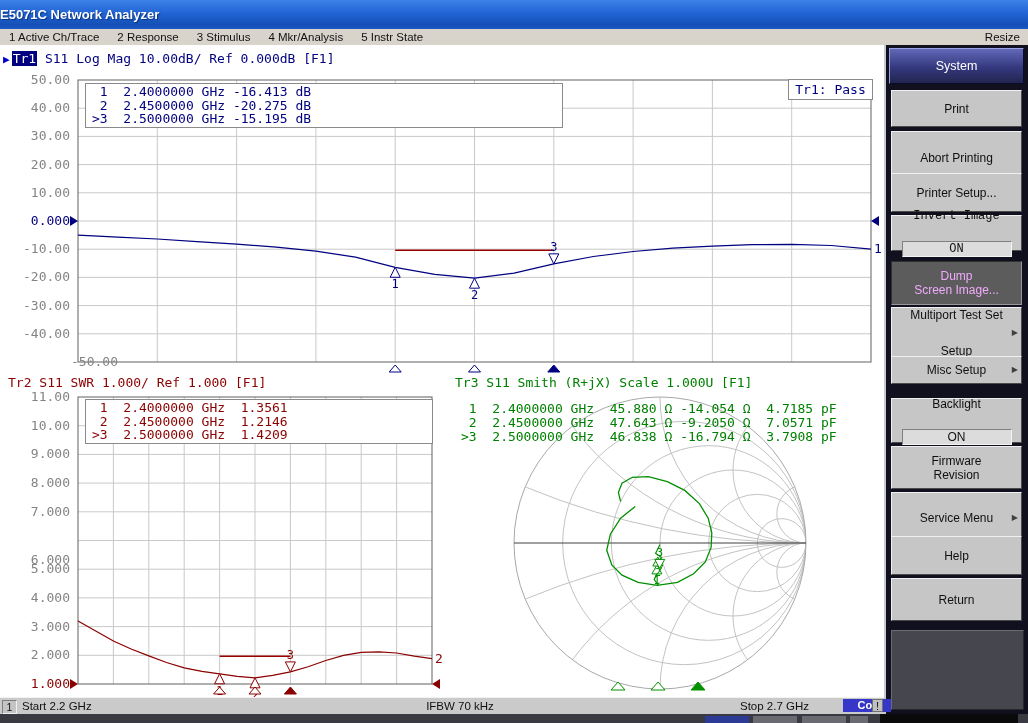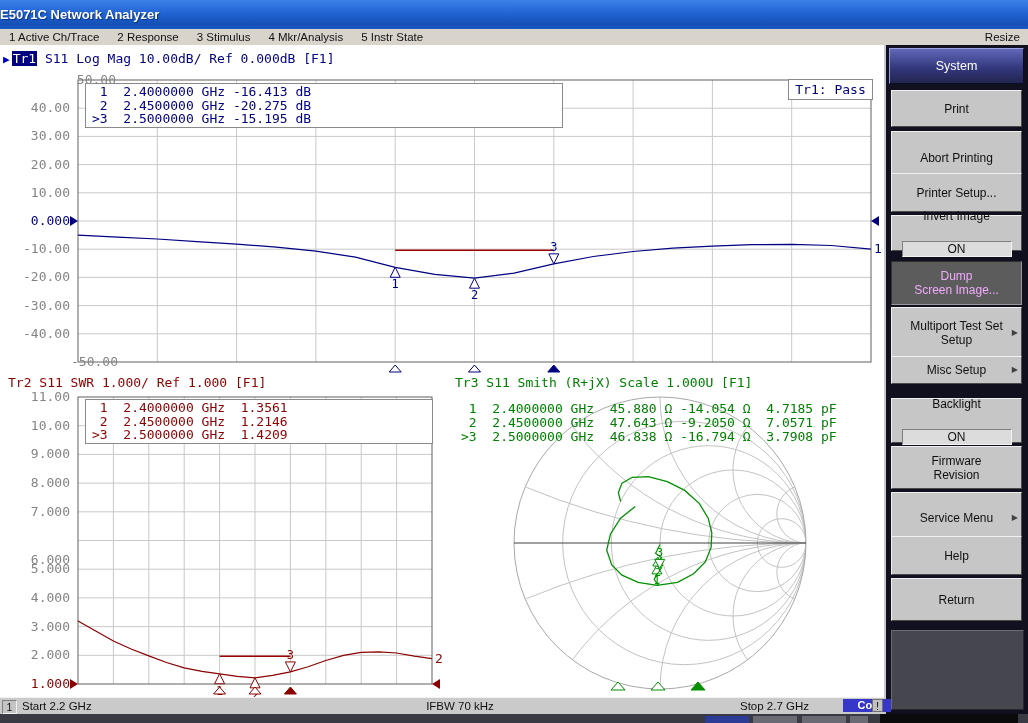--- a/index.html
+++ b/index.html
@@ -219,21 +219,21 @@
         <polygon points="651,690 665,690 658,682" fill="#fff" stroke="#009000" stroke-width="1"></polygon>
         <polygon points="691,690 705,690 698,682" fill="#009000" stroke="#009000" stroke-width="1"></polygon>
       </g>
     </svg>
 
   <div class="trace-hdr hdr1"><span class="ind">▶</span><span class="sel">Tr1</span><span> S11 Log Mag 10.00dB/ Ref 0.000dB [F1]</span></div>
   <div class="trace-hdr hdr2">Tr2 S11 SWR 1.000/ Ref 1.000 [F1]</div>
   <div class="trace-hdr hdr3">Tr3 S11 Smith (R+jX) Scale 1.000U [F1]</div>
 
   <div class="ticks" id="ticks-tr1">
-      <div style="left: 0px; top: 73px; margin-left: 46px;">50.00</div>
+      <div style="left: 0px; top: 73px;">50.00</div>
       <div style="left: 0px; top: 101.2px;">40.00</div>
       <div style="left: 0px; top: 129.4px;">30.00</div>
       <div style="left: 0px; top: 157.6px;">20.00</div>
       <div style="left: 0px; top: 185.8px;">10.00</div>
       <div style="left: 0px; top: 214px; color: rgb(0, 0, 128);">0.000</div>
       <div style="left: 0px; top: 242.2px;">-10.00</div>
       <div style="left: 0px; top: 270.4px;">-20.00</div>
       <div style="left: 0px; top: 298.6px;">-30.00</div>
       <div style="left: 0px; top: 326.8px;">-40.00</div>
       <div style="left: 0px; top: 355px; padding-left: 48px;">-50.00</div>
@@ -266,29 +266,29 @@
       </div>
       <div class="softkey" style="top: 45px; height: 37px;">
         <div>Print</div>
       </div>
       <div class="softkey" style="top: 86px; height: 54px;">
         <div>Abort Printing</div>
       </div>
       <div class="softkey" style="top: 128px; height: 39px;">
         <div>Printer Setup...</div>
       </div>
-      <div class="softkey" style="top: 170px; height: 36px;">
+      <div class="softkey" style="top: 170px; height: 36px; font-family: Liberation Mono, monospace;">
         <div>Invert Image</div>
         <div class="val">ON</div>
       </div>
       <div class="softkey active" style="top: 216px; height: 44px;">
         <div>Dump</div>
         <div>Screen Image...</div>
       </div>
-      <div class="softkey" style="top: 262px; height: 52px;">
+      <div class="softkey" style="top: 262px; height: 52px; justify-content: space-between;">
         <div>Multiport Test Set</div>
         <div>Setup</div>
         <span class="arrow">▶</span>
       </div>
       <div class="softkey" style="top: 311px; height: 28px;">
         <div>Misc Setup</div>
         <span class="arrow">▶</span>
       </div>
       <div class="softkey" style="top: 353px; height: 45px;">
         <div>Backlight</div>

